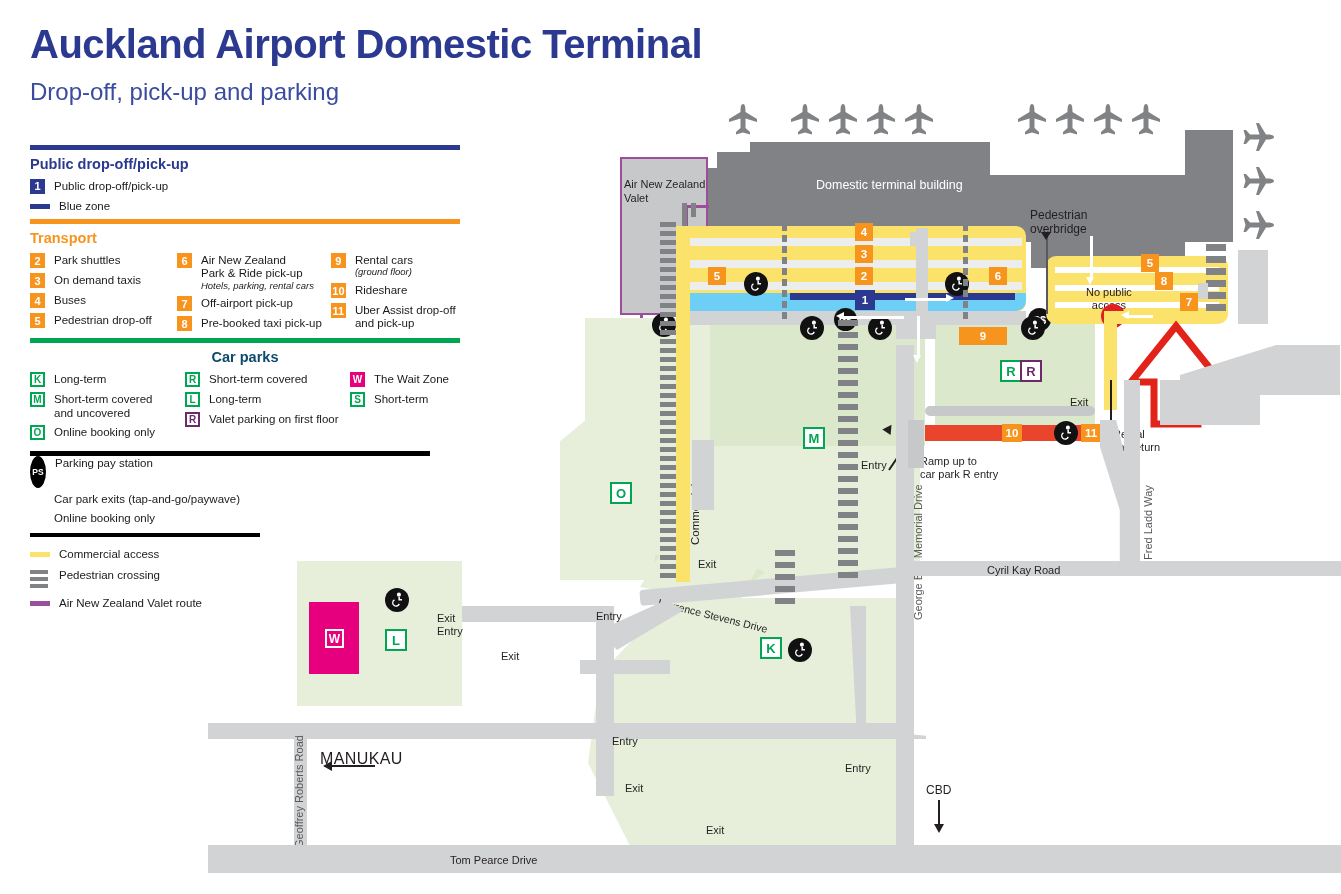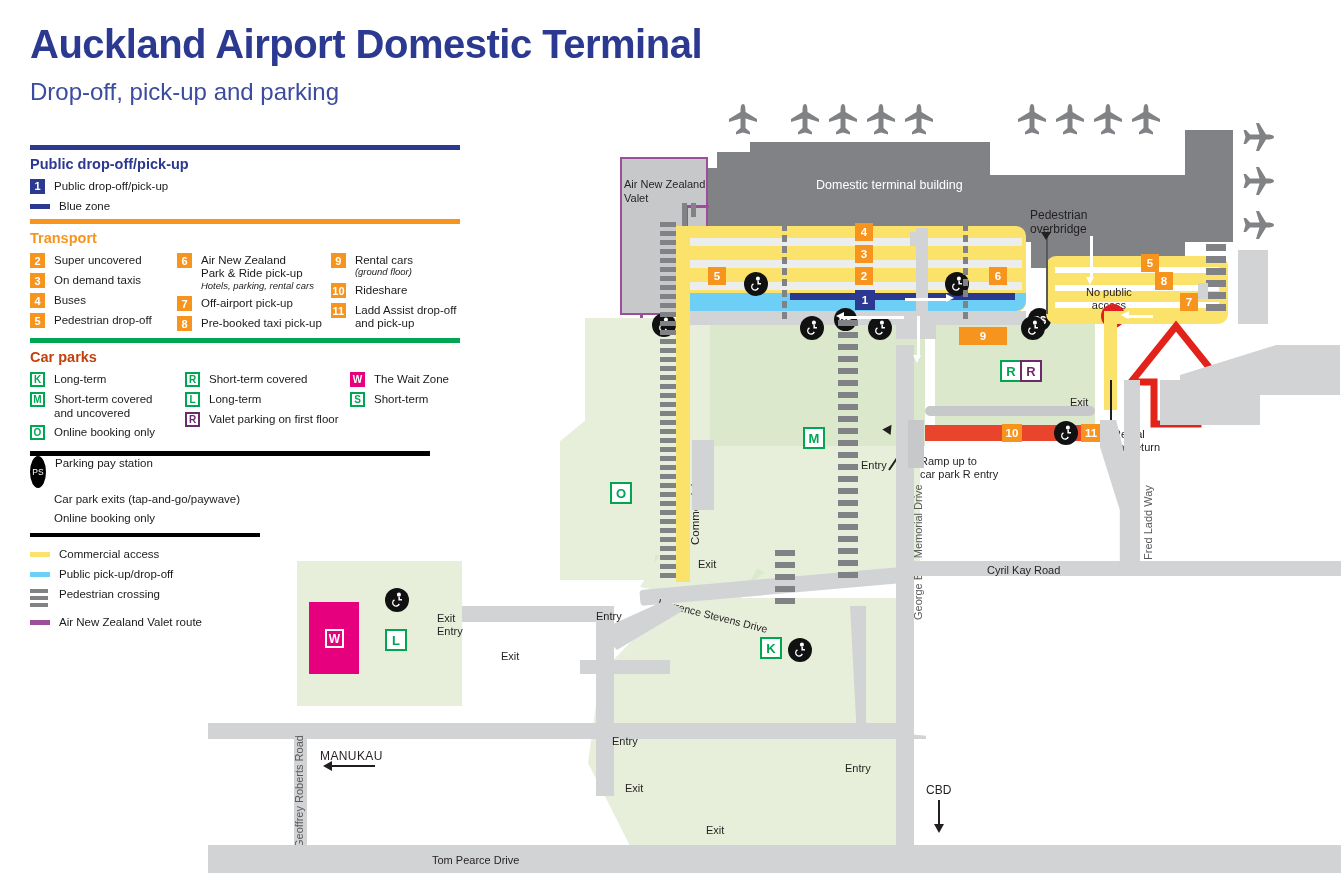--- a/index.html
+++ b/index.html
@@ -16,21 +16,21 @@
   #legend{position:absolute;left:30px;top:145px;width:430px;}
   .rule{height:5px;width:100%;}
   .rule.blue{background:#2b3990;}
   .rule.orange{background:#f7941e;}
   .rule.green{background:#00a651;}
   .rule.black{background:#000000;width:400px;}
   .rule.blk2{background:#000000;width:230px;height:4px;}
   .sec-h{font-size:14.5px;font-weight:bold;margin:7px 0 6px 0;line-height:1.1;}
   .sec-h.blue{color:#2b3990;}
   .sec-h.orange{color:#f7941e;}
-  .sec-h.green{color:#c2410c;}
+  .sec-h.green{color:#0c4a6e;text-align:center;}
   .sec-h.black{color:#000;}
 
   .cols{display:flex;}
   .col{display:flex;flex-direction:column;}
   .lrow{display:flex;align-items:flex-start;margin-bottom:5px;}
   .lrow .lbl{font-size:11.5px;line-height:1.15;padding-top:1px;}
   .lrow .sub{font-size:9.5px;font-style:italic;display:block;line-height:1.15;}
 
   .numbox{width:15px;height:15px;flex:0 0 15px;color:#fff;font-size:11px;
           font-weight:bold;display:flex;align-items:center;justify-content:center;
@@ -41,21 +41,21 @@
   .dash{width:20px;height:5px;flex:0 0 20px;margin:5px 9px 0 0;}
 
   .pbox{width:15px;height:15px;flex:0 0 15px;margin-right:9px;display:flex;
         align-items:center;justify-content:center;font-size:10px;font-weight:bold;
         box-sizing:border-box;}
   .pbox.green{border:2px solid #00a651;color:#00a651;background:#fff;}
   .pbox.purple{border:2px solid #6b2b6b;color:#6b2b6b;background:#fff;}
   .pbox.pink{border:2px solid #e6007e;color:#fff;background:#e6007e;}
 
   .ps-ic{width:16px;height:32px;flex:0 0 16px;border-radius:50%;background:#000;
-         color:#fff;font-size:8.5px;font-weight:normal;display:flex;align-items:center;
+         color:#fff;font-size:8.5px;font-weight:bold;display:flex;align-items:center;
          justify-content:center;margin-right:9px;}
   .acc-ic{width:17px;height:17px;flex:0 0 17px;border-radius:50%;background:#111;
           margin-right:8px;position:relative;}
   .acc-ic svg{position:absolute;left:3px;top:2.5px;}
   .ped-ic{flex:0 0 20px;width:20px;margin-right:9px;margin-top:2px;}
   .ped-ic i{display:block;height:4px;background:#808285;margin-bottom:3px;width:18px;}
 
   .plain{font-size:11.5px;margin:0 0 5px 24px;line-height:1.2;}
 
   
@@ -118,21 +118,21 @@
     <span class="dash" style="background:#2b3990"></span>
     <span class="lbl">Blue zone</span>
   </div>
 
   <div class="rule orange" style="margin-top:6px"></div>
   <div class="sec-h orange">Transport</div>
   <div class="cols">
     <div class="col" style="width:148px">
       <div class="lrow">
           <span class="numbox o">2</span>
-          <span class="lbl">Super uncovered</span>
+          <span class="lbl">Park shuttles</span>
         </div>
       <div class="lrow">
           <span class="numbox o">3</span>
           <span class="lbl">On demand taxis</span>
         </div>
       <div class="lrow">
           <span class="numbox o">4</span>
           <span class="lbl">Buses</span>
         </div>
       <div class="lrow">
@@ -159,21 +159,21 @@
       <div class="lrow">
           <span class="numbox o">9</span>
         <span class="lbl"><span>Rental cars</span><span class="sub">(ground floor)</span></span>
         </div>
       <div class="lrow">
           <span class="numbox o">10</span>
           <span class="lbl">Rideshare</span>
         </div>
       <div class="lrow">
           <span class="numbox o">11</span>
-          <span class="lbl" style="white-space:pre-line">Ladd Assist drop-off
+          <span class="lbl" style="white-space:pre-line">Uber Assist drop-off
 and pick-up</span>
         </div>
     </div>
   </div>
 
   <div class="rule green" style="margin-top:2px"></div>
   <div class="sec-h green">Car parks</div>
   <div class="cols">
     <div class="col" style="width:155px">
       <div class="lrow">
@@ -222,24 +222,20 @@
     <span class="lbl">Parking pay station</span>
   </div>
   <div class="plain">Car park exits (tap-and-go/paywave)</div>
   <div class="plain">Online booking only</div>
 
   <div class="rule blk2" style="margin:8px 0 10px 0"></div>
 
   <div class="lrow">
     <span class="dash" style="background:#fbe26b"></span>
     <span class="lbl">Commercial access</span>
-  </div>
-  <div class="lrow">
-    <span class="dash" style="background:#6dcff6"></span>
-    <span class="lbl">Public pick-up/drop-off</span>
   </div>
   <div class="lrow" style="margin-top:6px">
     <span class="ped-ic">
         <i></i>
         <i></i>
         <i></i>
       </span>
     <span class="lbl">Pedestrian crossing</span>
   </div>
   <div class="lrow">
@@ -562,21 +558,21 @@
   <div class="lgrey" style="left:596px;top:606px;width:18px;height:190px"></div>
   <div class="lgrey" style="left:462px;top:606px;width:140px;height:16px"></div>
   <div class="lgrey" style="left:580px;top:660px;width:90px;height:14px"></div>
   <div class="lgrey" style="left:208px;top:723px;width:700px;height:16px"></div>
   <div class="lgrey" style="left:596px;top:723px;width:330px;height:16px;clip-path:polygon(0 0,60% 0,100% 80%,100% 100%,0 100%)"></div>
 
   <div class="lgrey" style="left:294px;top:723px;width:13px;height:132px"></div>
   <div class="rotlab" style="left:293px;top:848px">Geoffrey Roberts Road</div>
 
   <div class="lgrey" style="left:208px;top:845px;width:1133px;height:28px"></div>
-  <div class="mlabel" style="left:432px;top:854px;color:#231f20">Tom Pearce Drive</div>
+  <div class="mlabel" style="left:450px;top:854px;color:#231f20">Tom Pearce Drive</div>
 
   <div class="lgrey" style="left:850px;top:606px;width:16px;height:120px;clip-path:polygon(0 0,100% 0,100% 100%,40% 100%)"></div>
   <div class="lgrey" style="left:600px;top:600px;width:120px;height:50px;clip-path:polygon(0 60%,55% 0,70% 20%,14% 100%);"></div>
   <div class="lgrey" style="left:1100px;top:420px;width:36px;height:150px;clip-path:polygon(0 0,45% 0,100% 55%,100% 100%,55% 100%,55% 60%,0 18%)"></div>
   <div class="lgrey" style="left:1180px;top:345px;width:160px;height:50px;clip-path:polygon(0 60%,60% 0,100% 0,100% 100%,0 100%)"></div>
   <div class="lgrey" style="left:1160px;top:380px;width:100px;height:45px"></div>
   <div class="lgrey" style="left:1198px;top:283px;width:10px;height:16px"></div>
 
   <div class="lgrey" style="left:916px;top:228px;width:12px;height:96px"></div>
   <div class="lgrey" style="left:896px;top:325px;width:40px;height:14px"></div>
@@ -631,21 +627,21 @@
   <div class="mlabel" style="left:698px;top:558px">Exit</div>
   <div class="mlabel" style="left:596px;top:610px">Entry</div>
   <div class="mlabel" style="left:437px;top:612px;white-space:pre-line;line-height:1.2">Exit
 Entry</div>
   <div class="mlabel" style="left:501px;top:650px">Exit</div>
   <div class="mlabel" style="left:612px;top:735px">Entry</div>
   <div class="mlabel" style="left:625px;top:782px">Exit</div>
   <div class="mlabel" style="left:845px;top:762px">Entry</div>
   <div class="mlabel" style="left:706px;top:824px">Exit</div>
 
-  <div class="mlabel" style="left:320px;top:750px;font-size:12px;letter-spacing:0.4px">MANUKAU</div>
+  <div class="mlabel" style="left:320px;top:750px;font-size:16px;letter-spacing:0.4px">MANUKAU</div>
   <div style="left:325px;top:765px;width:50px;height:2px;background:#231f20"></div>
   <div style="left:323px;top:761px;width:0;height:0;border-top:5px solid transparent;border-bottom:5px solid transparent;border-right:9px solid #231f20"></div>
   <div class="mlabel" style="left:926px;top:784px;font-size:12px">CBD</div>
   <div style="left:938px;top:800px;width:2px;height:26px;background:#231f20"></div>
   <div style="left:934px;top:824px;width:0;height:0;border-left:5px solid transparent;border-right:5px solid transparent;border-top:9px solid #231f20"></div>
 
   <div style="left:905px;top:298px;width:44px;height:2.5px;background:#fff"></div>
   <div style="left:946px;top:294px;width:0;height:0;border-top:4.5px solid transparent;border-bottom:4.5px solid transparent;border-left:8px solid #fff"></div>
   <div style="left:840px;top:316px;width:64px;height:2.5px;background:#fff"></div>
   <div style="left:836px;top:312px;width:0;height:0;border-top:4.5px solid transparent;border-bottom:4.5px solid transparent;border-right:8px solid #fff"></div>

